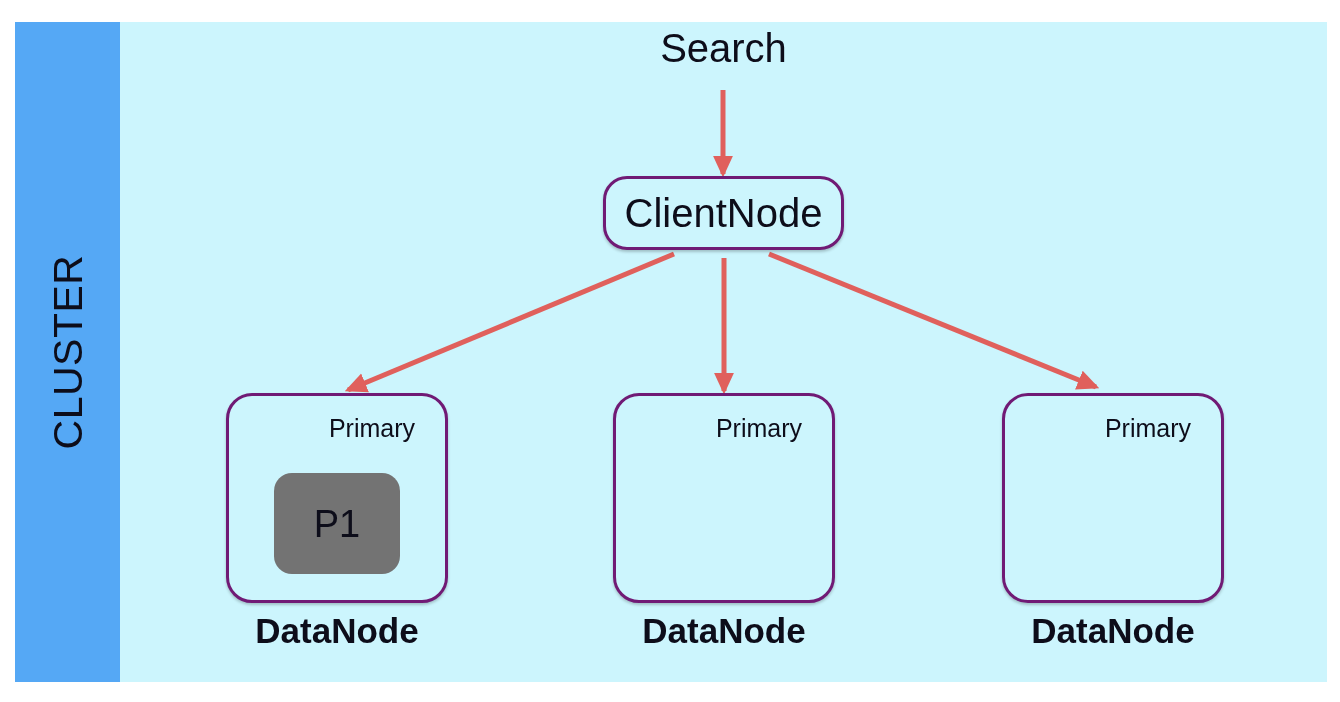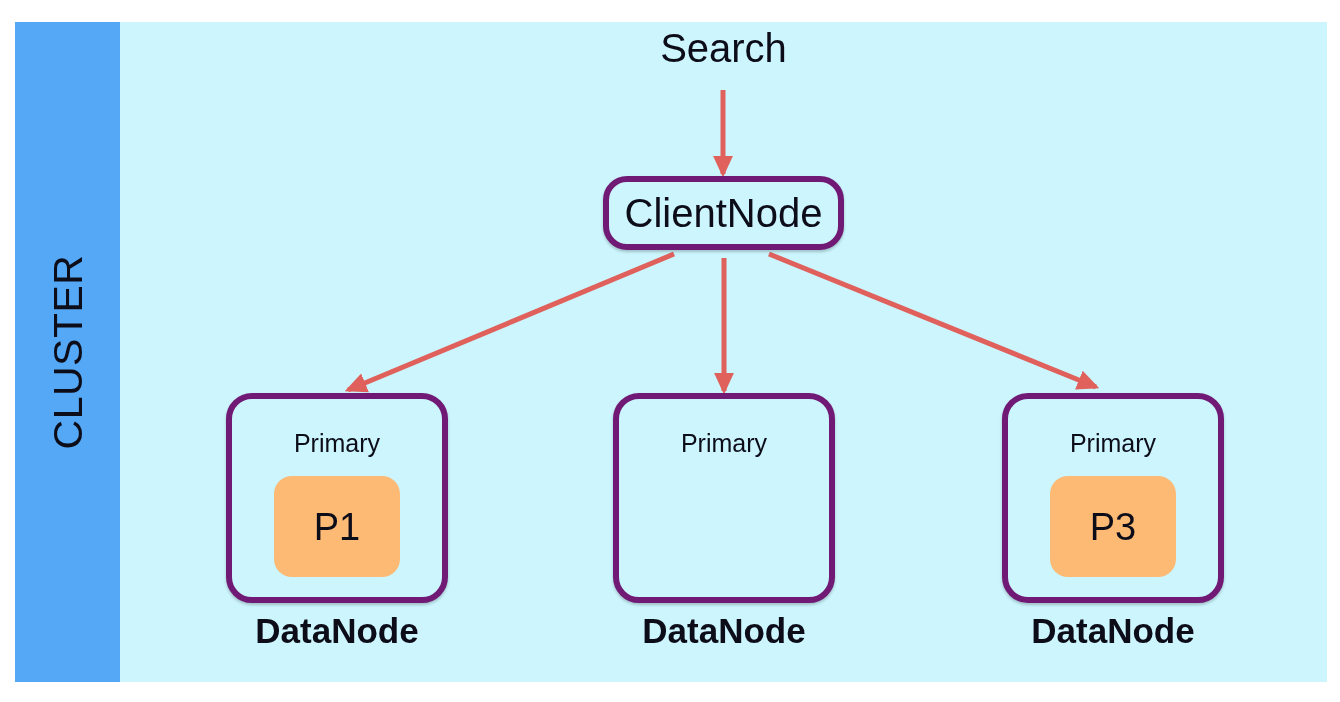--- a/index.html
+++ b/index.html
@@ -73,21 +73,21 @@
     font-weight: bold;
   }
   .dn-label-1 { left: 187px; }
   .dn-label-2 { left: 574px; }
   .dn-label-3 { left: 963px; }
 
   
   .node-box {
     position: absolute;
     box-sizing: border-box;
-    border: 6px solid #701a75;
+    border: 3px solid #701a75;
     background: #ccf5fd;
     box-shadow: 0 2px 3px rgba(0,0,0,0.22);
   }
   .client-node {
     left: 603px;
     top: 176px;
     width: 241px;
     height: 74px;
     border-radius: 24px;
     display: flex;
@@ -104,36 +104,37 @@
     width: 222px;
     height: 210px;
     border-radius: 26px;
   }
   .dn-1 { left: 226px; }
   .dn-2 { left: 613px; }
   .dn-3 { left: 1002px; }
 
   .primary-text {
     position: absolute;
-    top: 32px;
+    top: 20px;
     left: 0;
     width: 100%;
     text-align: center;
     font-size: 25px;
     color: #0d0d1a;
     line-height: 1;
+    padding-left: 35px;
   }
   .shard {
     position: absolute;
     left: 50%;
     transform: translateX(-50%);
     top: 77px;
     width: 126px;
     height: 101px;
-    background: #fdba74;
+    background: #737373;
     border-radius: 18px;
     display: flex;
     align-items: center;
     justify-content: center;
   }
   .shard-text {
     font-size: 38px;
     color: #0d0d1a;
     line-height: 1;
   }
@@ -184,19 +185,16 @@
   </div>
   <div class="free-label datanode-label dn-label-1">DataNode</div>
 
   <div class="node-box data-node dn-2">
     <div class="primary-text">Primary</div>
   </div>
   <div class="free-label datanode-label dn-label-2">DataNode</div>
 
   <div class="node-box data-node dn-3">
     <div class="primary-text">Primary</div>
-    <div class="shard">
-      <span class="shard-text">P3</span>
-    </div>
   </div>
   <div class="free-label datanode-label dn-label-3">DataNode</div>
 
 </div>
 
 </body></html>

